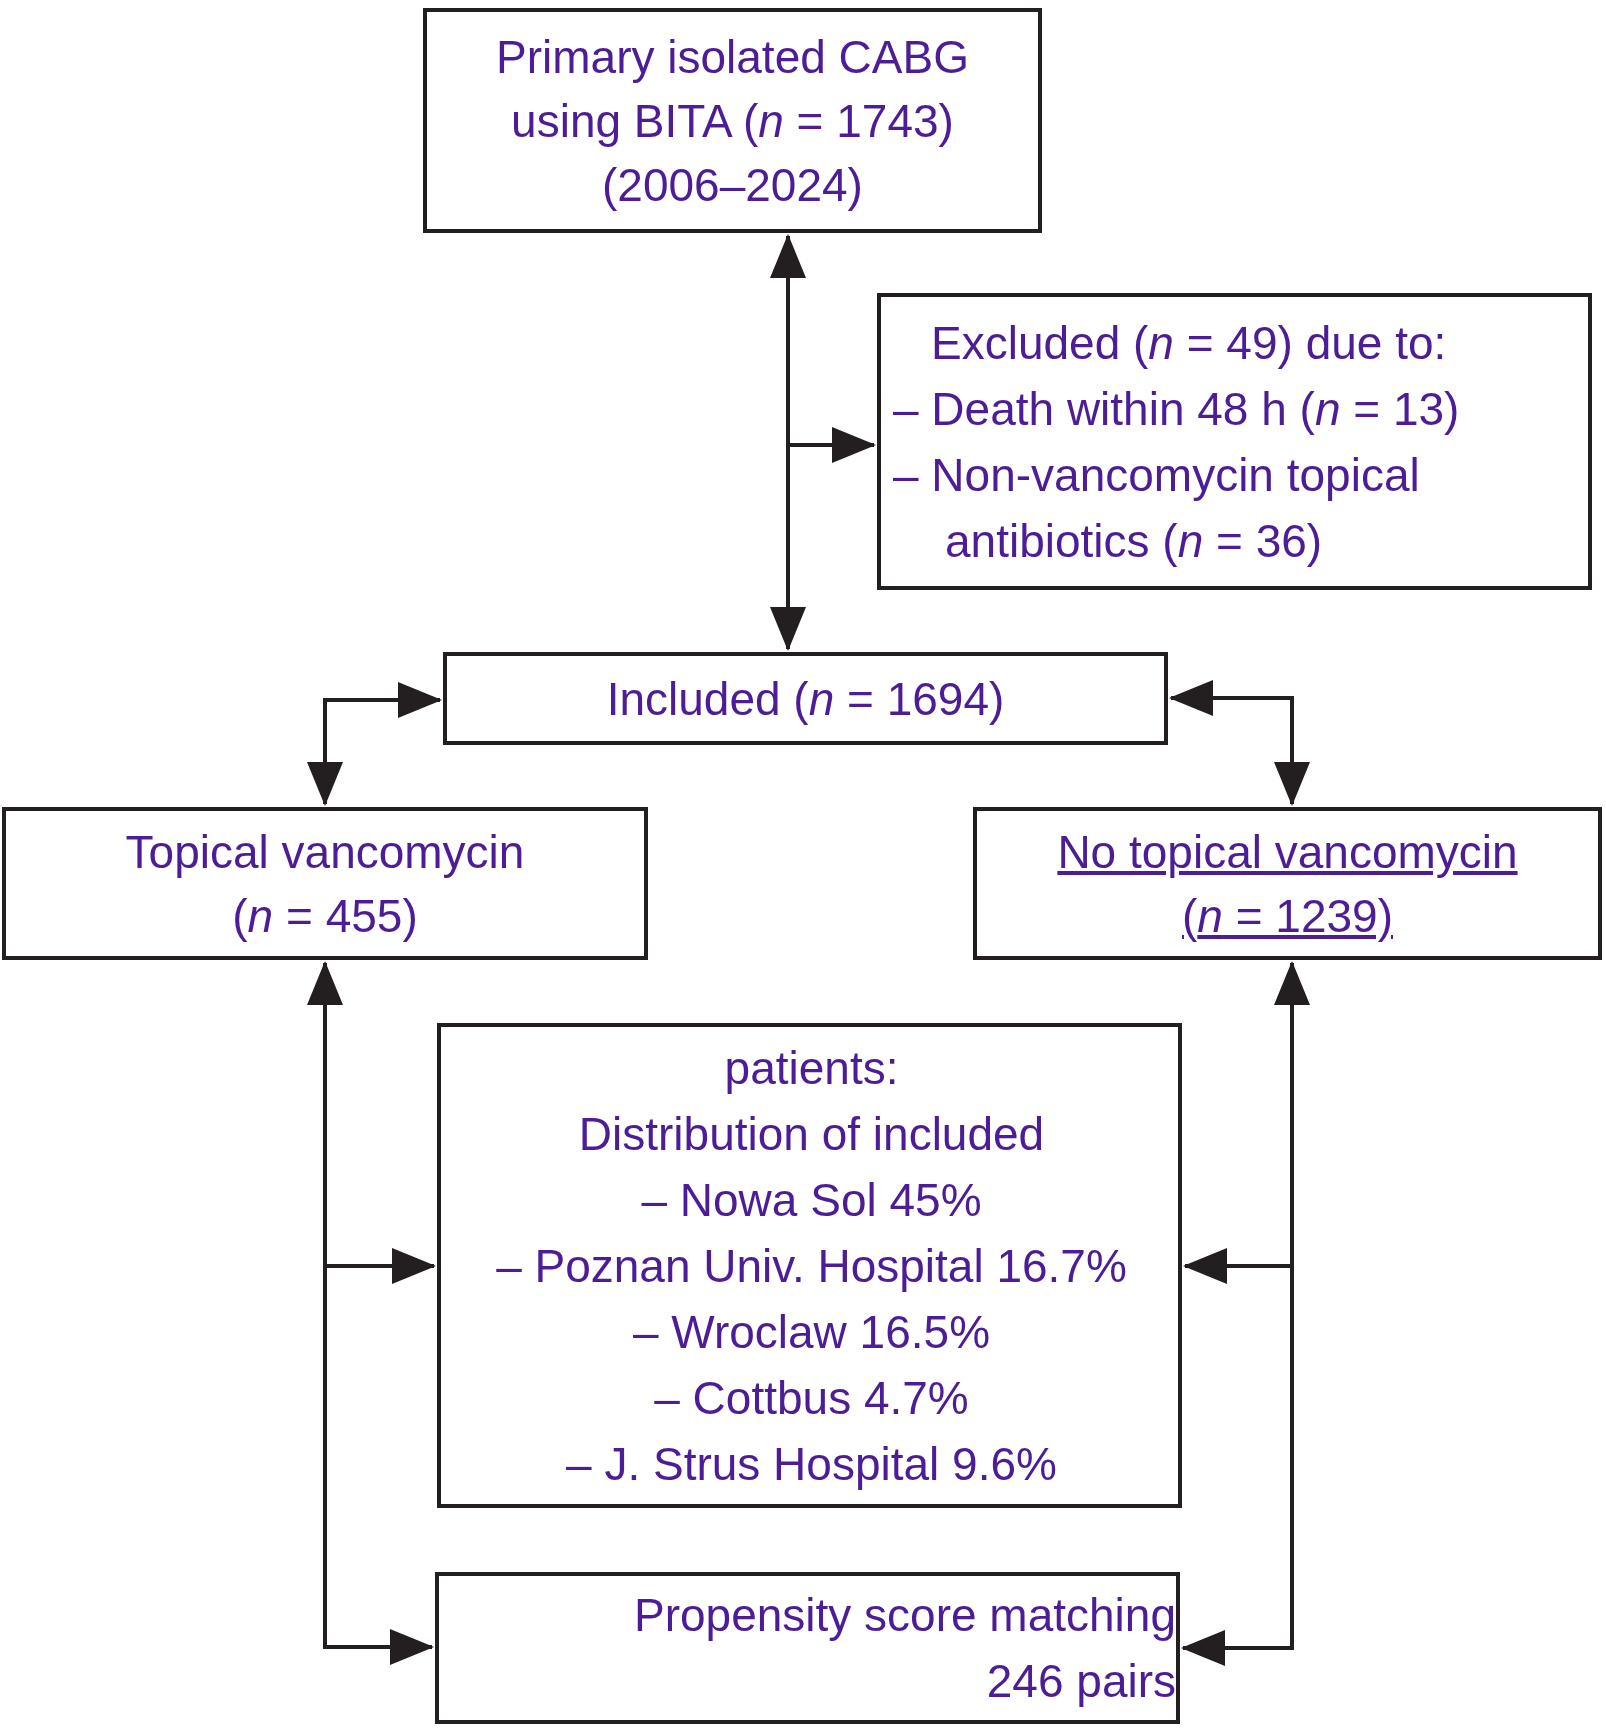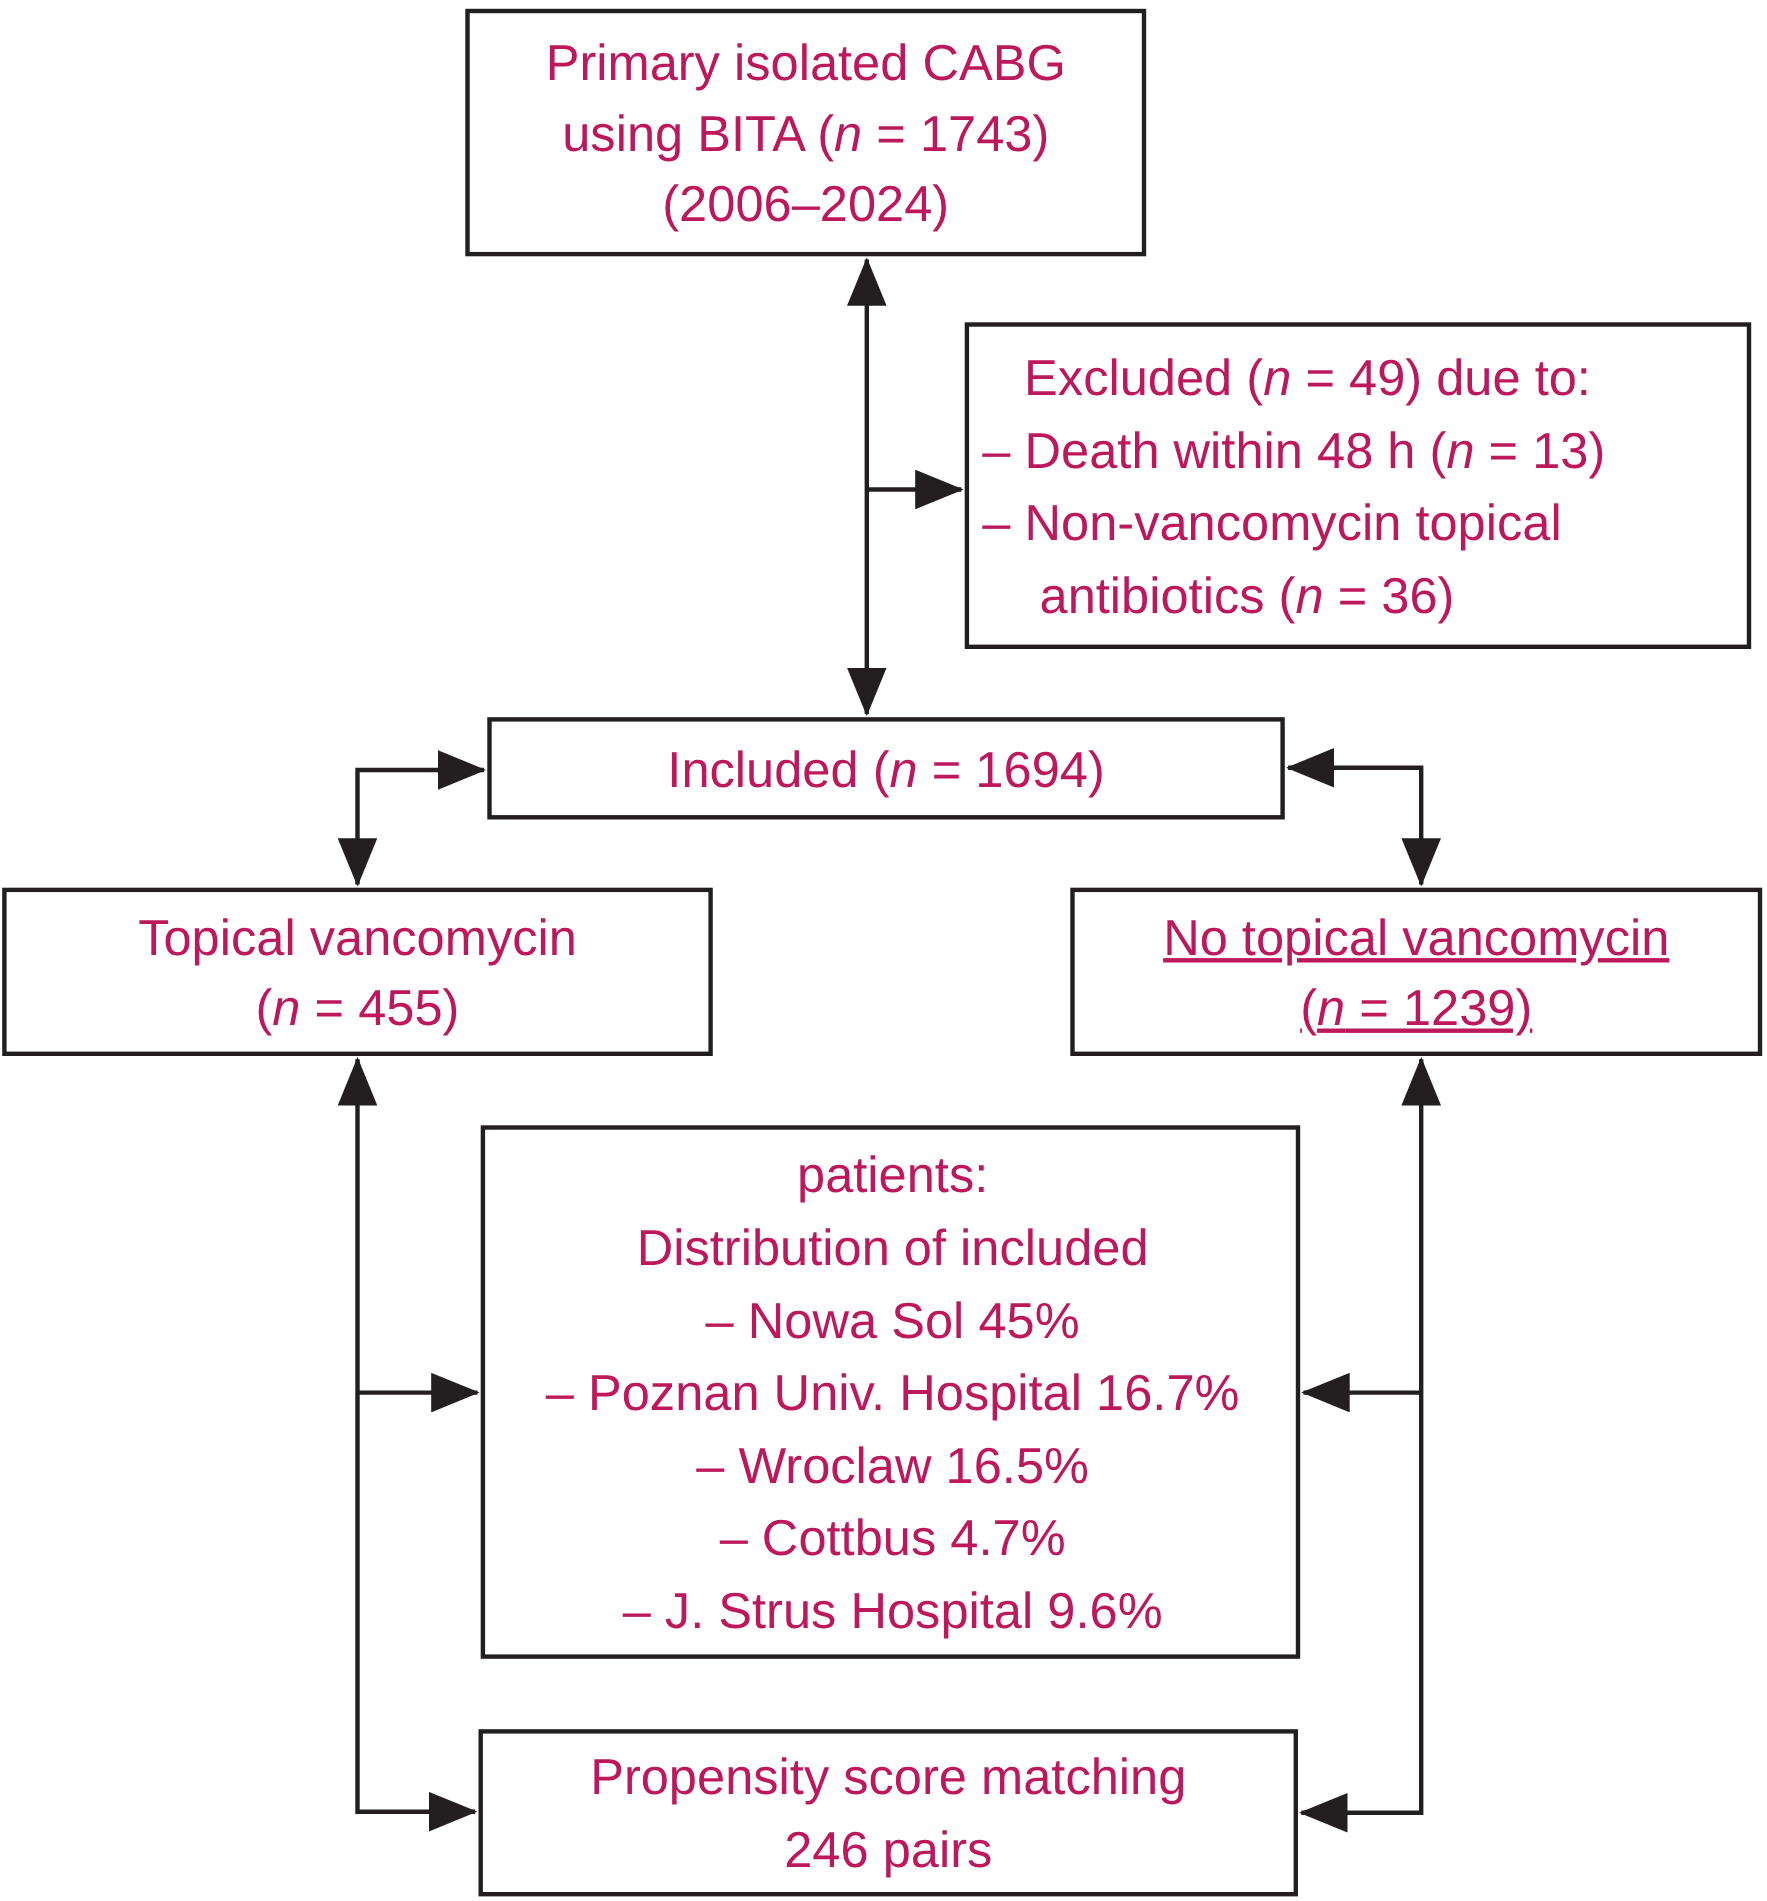--- a/index.html
+++ b/index.html
@@ -3,21 +3,21 @@
 <meta charset="utf-8">
 <style>
   html, body { margin: 0; padding: 0; background: #ffffff; }
   .canvas {
     position: relative;
     width: 1606px;
     height: 1728px;
     background: #ffffff;
     font-family: "Liberation Sans", "DejaVu Sans", sans-serif;
     font-size: 46px;
-    color: #be185d;
+    color: #4c1d95;
     overflow: hidden;
   }
   .connectors {
     position: absolute;
     left: 0; top: 0;
     width: 1606px; height: 1728px;
   }
   .connectors line, .connectors polyline {
     stroke: #231f20;
     stroke-width: 4;
@@ -40,21 +40,21 @@
   #box-excluded    { left: 877px; top: 293px;  width: 715px; height: 297px; padding-left: 12px; padding-right: 8px; }
   #box-excluded .line { line-height: 66px; text-align: left; }
   #box-excluded .ex-header { margin-left: 38px; }
   #box-excluded .ex-wrap   { margin-left: 52px; }
   #box-included    { left: 443px; top: 652px;  width: 725px; height: 93px; }
   #box-topical     { left: 2px;   top: 807px;  width: 646px; height: 153px; }
   #box-notopical   { left: 973px; top: 807px;  width: 629px; height: 153px; text-decoration: underline; }
   #box-distribution{ left: 437px; top: 1023px; width: 745px; height: 485px; padding-left: 12px; padding-right: 8px; }
   #box-distribution .line { line-height: 66px; text-align: center; }
   #box-distribution .dist-header { text-align: center; }
-  #box-propensity  { left: 435px; top: 1572px; width: 745px; height: 152px; }
+  #box-propensity  { left: 435px; top: 1572px; width: 745px; height: 152px; align-items: flex-end; }
   #box-propensity .line { line-height: 66px; }
 </style>
 </head>
 <body>
 
 <div class="canvas">
 
   <svg class="connectors" viewBox="0 0 1606 1728" xmlns="http://www.w3.org/2000/svg">
     <defs>
       <marker id="arr" viewBox="0 0 11 9" refX="10.5" refY="4.5" markerWidth="11" markerHeight="9" orient="auto-start-reverse">

